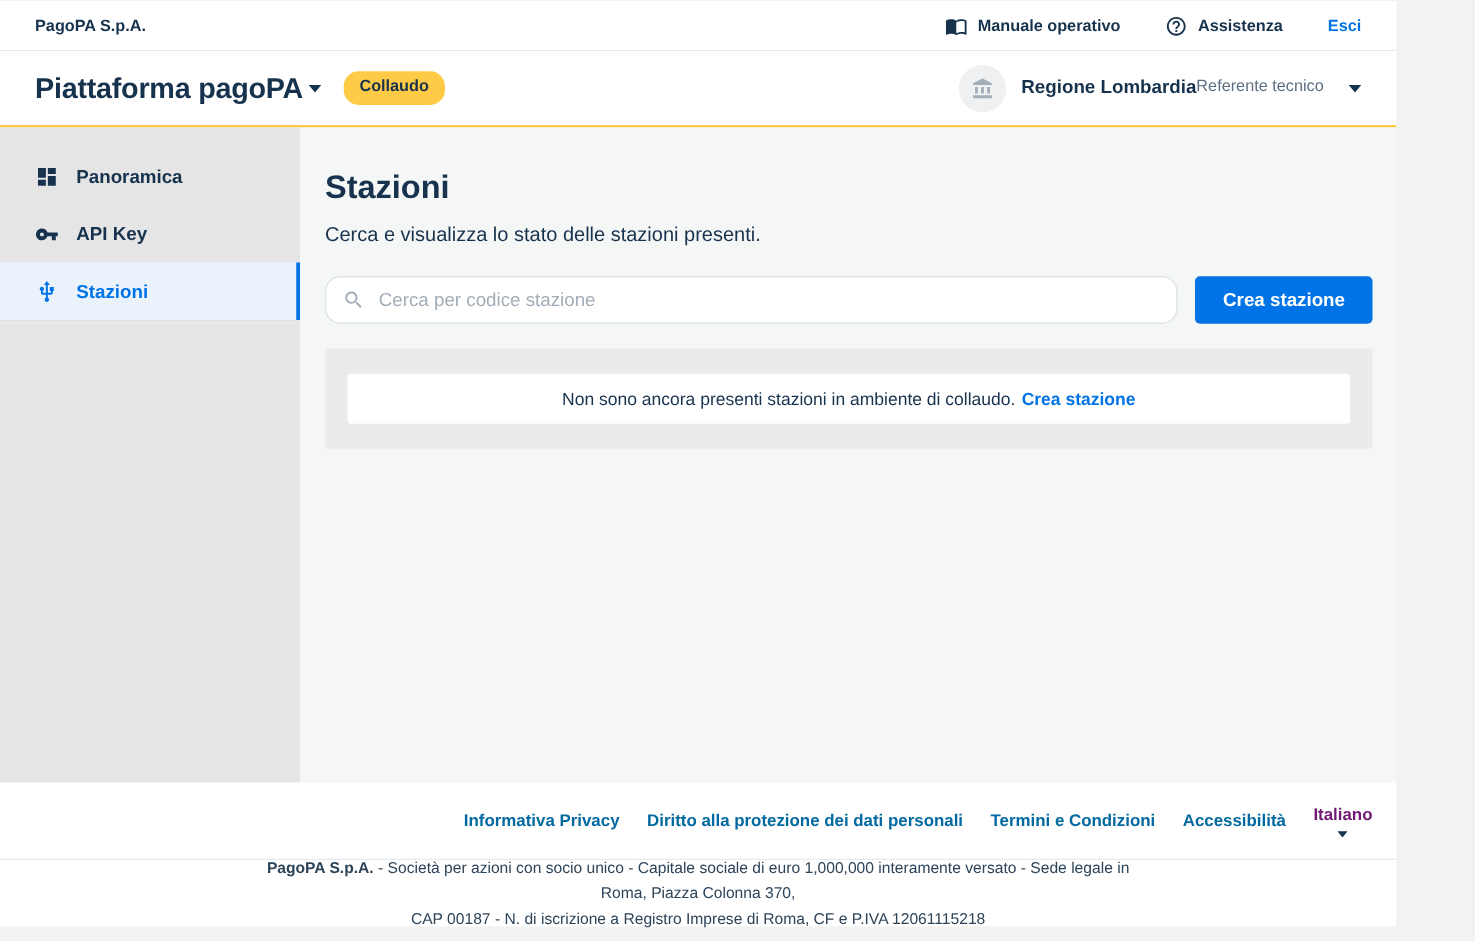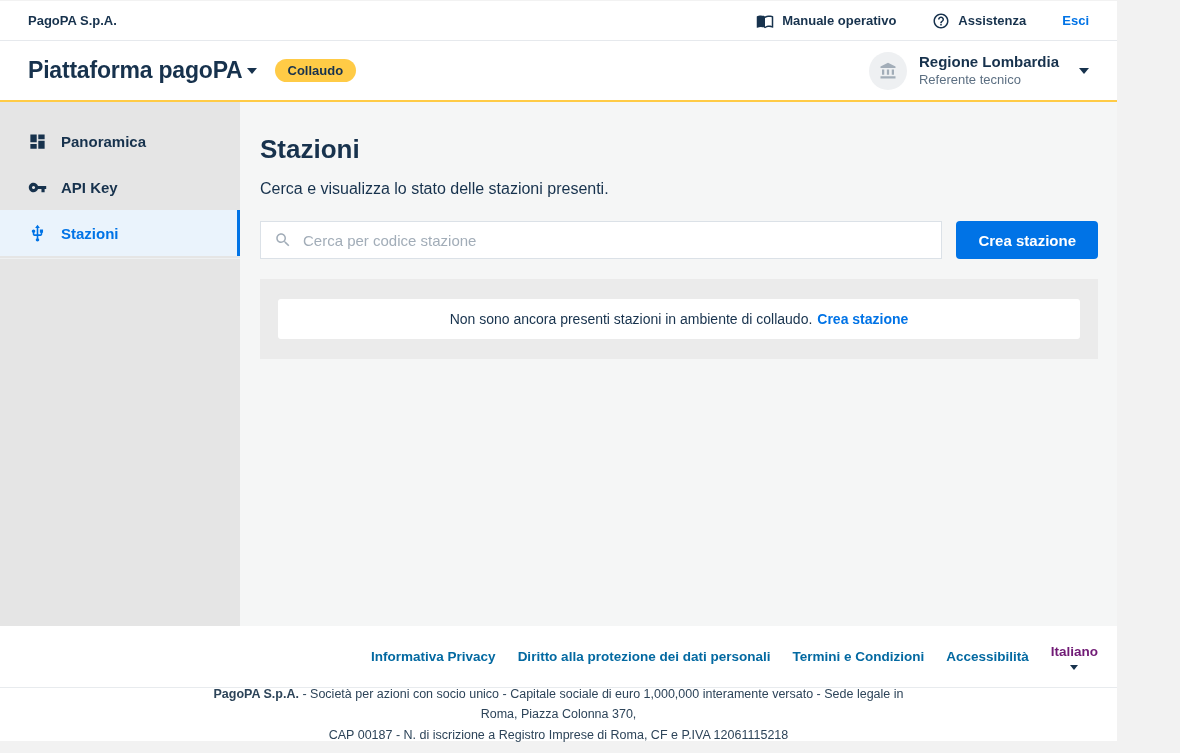--- a/index.html
+++ b/index.html
@@ -60,21 +60,21 @@
   
   .header {
     height: 61px;
     display: flex;
     align-items: center;
     justify-content: space-between;
     padding: 0 28px;
     background: #fff;
     border-bottom: 2px solid #FFCB46;
   }
-  .header-left { display: flex; align-items: center; }
+  .header-left { display: flex; }
   .product-switcher {
     display: flex;
     align-items: center;
     gap: 4px;
     cursor: pointer;
   }
   .product-title {
     font-size: 23px;
     font-weight: 700;
     color: #17324D;
@@ -105,21 +105,21 @@
   }
   .org-avatar {
     width: 38px; height: 38px;
     border-radius: 50%;
     background: #eef0f2;
     display: flex;
     align-items: center;
     justify-content: center;
   }
   .org-avatar svg { width: 18px; height: 18px; fill: #a2adb8; }
-  .org-texts { display: flex; flex-direction: column; }
+  .org-texts { display: flex; flex-direction: row; }
   .org-name { font-size: 15px; font-weight: 700; color: #17324D; line-height: 1.25; }
   .org-role { font-size: 13px; color: #5c6f82; line-height: 1.25; }
   .org-caret { margin-left: 8px; }
 
   
   .body-row {
     display: flex;
     height: 524px;
   }
   .sidebar {
@@ -184,21 +184,21 @@
     position: absolute;
     left: 14px; top: 50%;
     transform: translateY(-50%);
     width: 18px; height: 18px;
     fill: #a2adb8;
   }
   .search-input {
     width: 100%;
     height: 38px;
     border: 1px solid #dbe1e7;
-    border-radius: 0;
+    border-radius: 12px;
     background: #fff;
     padding: 0 12px 0 42px;
     font-family: "Liberation Sans", sans-serif;
     font-size: 15px;
     color: #17324D;
     outline: none;
   }
   .search-input::placeholder { color: #a2adb8; }
   .create-btn {
     height: 38px;

